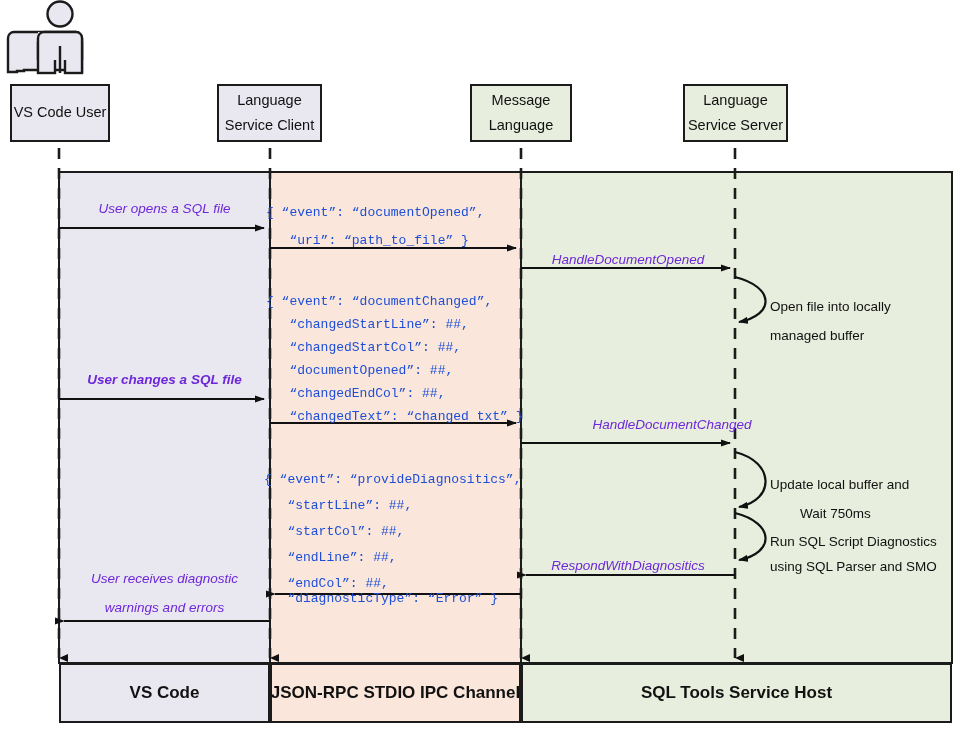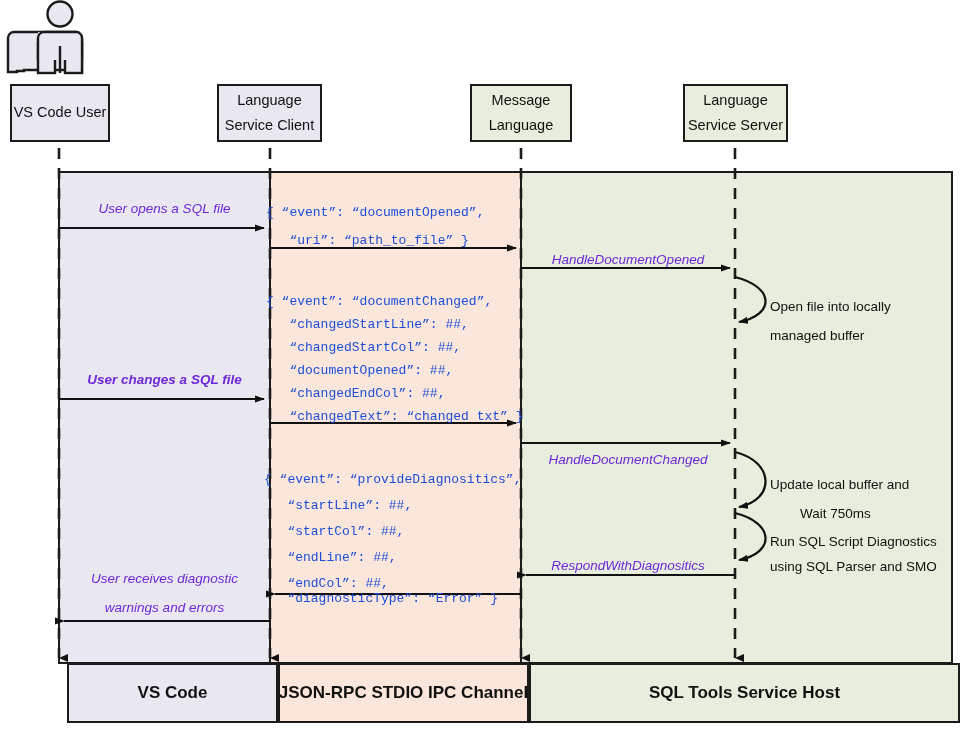--- a/index.html
+++ b/index.html
@@ -47,21 +47,20 @@
     position: absolute;
     box-sizing: border-box;
     border: 2px solid #1b1b1b;
     display: flex;
     align-items: center;
     justify-content: center;
     font-size: 17px;
     font-weight: bold;
     color: #111111;
     white-space: nowrap;
-    margin-left: 8px;
   }
 
   
   .msg-label {
     position: absolute;
     font-style: italic;
     font-size: 13.5px;
     color: #6d28d9;
     white-space: nowrap;
     text-align: center;
@@ -164,21 +163,21 @@
 
   <div class="msg-label" style="left:59px; top:201px; width:211px;">User opens a SQL file</div>
 
   <div class="msg-label" style="left:59px; top:372px; width:211px;font-weight:bold;">User changes a SQL file</div>
 
   <div class="msg-label" style="left:59px; top:571px; width:211px;">User receives diagnostic</div>
   <div class="msg-label" style="left:59px; top:600px; width:211px;">warnings and errors</div>
 
   <div class="msg-label" style="left:521px; top:252px; width:214px;">HandleDocumentOpened</div>
 
-  <div class="msg-label" style="left:521px; top:452px; width:214px;">HandleDocumentChanged</div>
+  <div class="msg-label" style="left:521px; top:417px; width:214px;padding-left:44px;">HandleDocumentChanged</div>
 
   <div class="msg-label" style="left:521px; top:558px; width:214px;">RespondWithDiagnositics</div>
 
   <div class="note-label" style="left:770px; top:292px;">Open file into locally</div>
   <div class="note-label" style="left:770px; top:321px;">managed buffer</div>
 
   <div class="note-label" style="left:770px; top:470px;">Update local buffer and</div>
   <div class="note-label" style="left:800px; top:499px;">Wait 750ms</div>
 
   <div class="note-label" style="left:770px; top:527px;">Run SQL Script Diagnostics</div>

